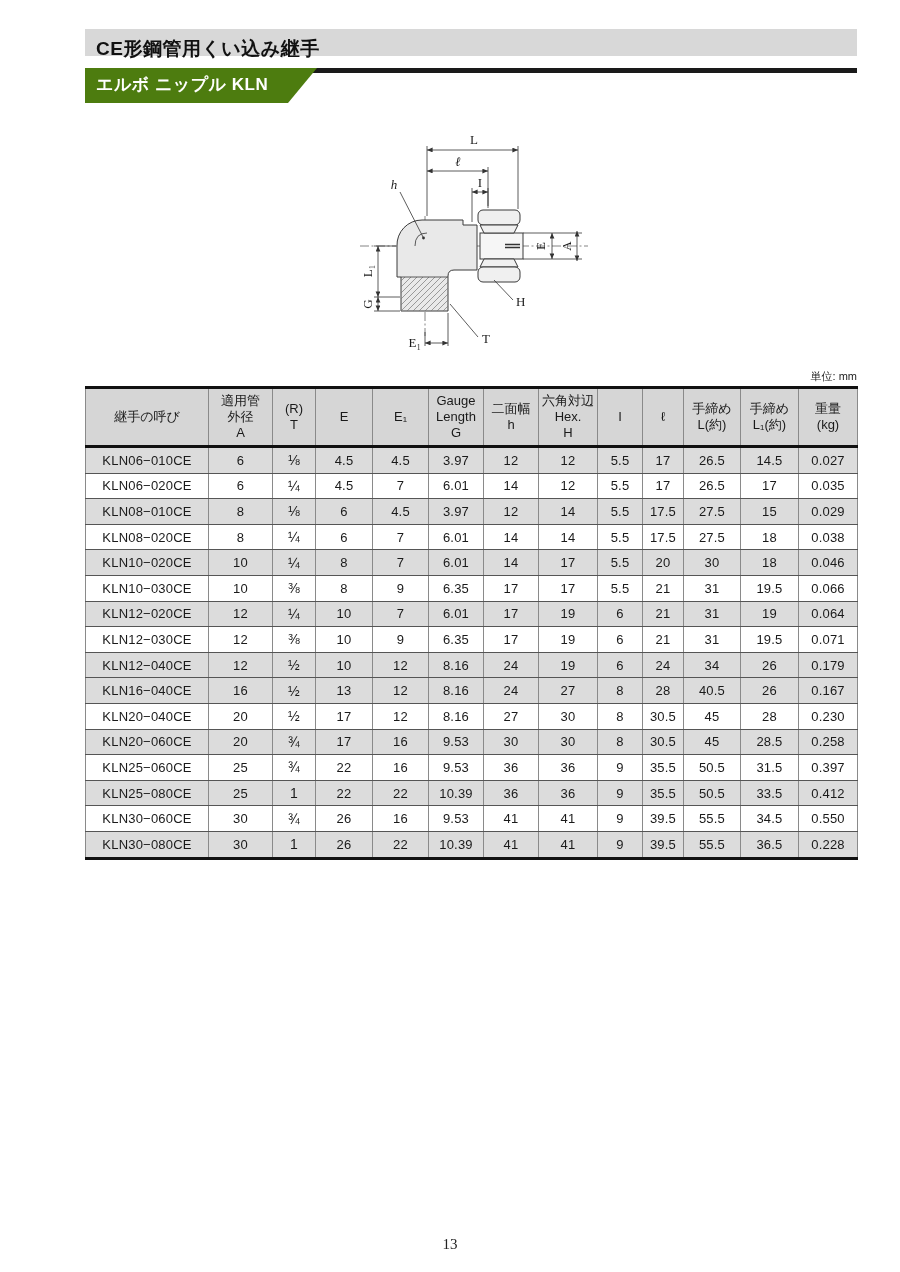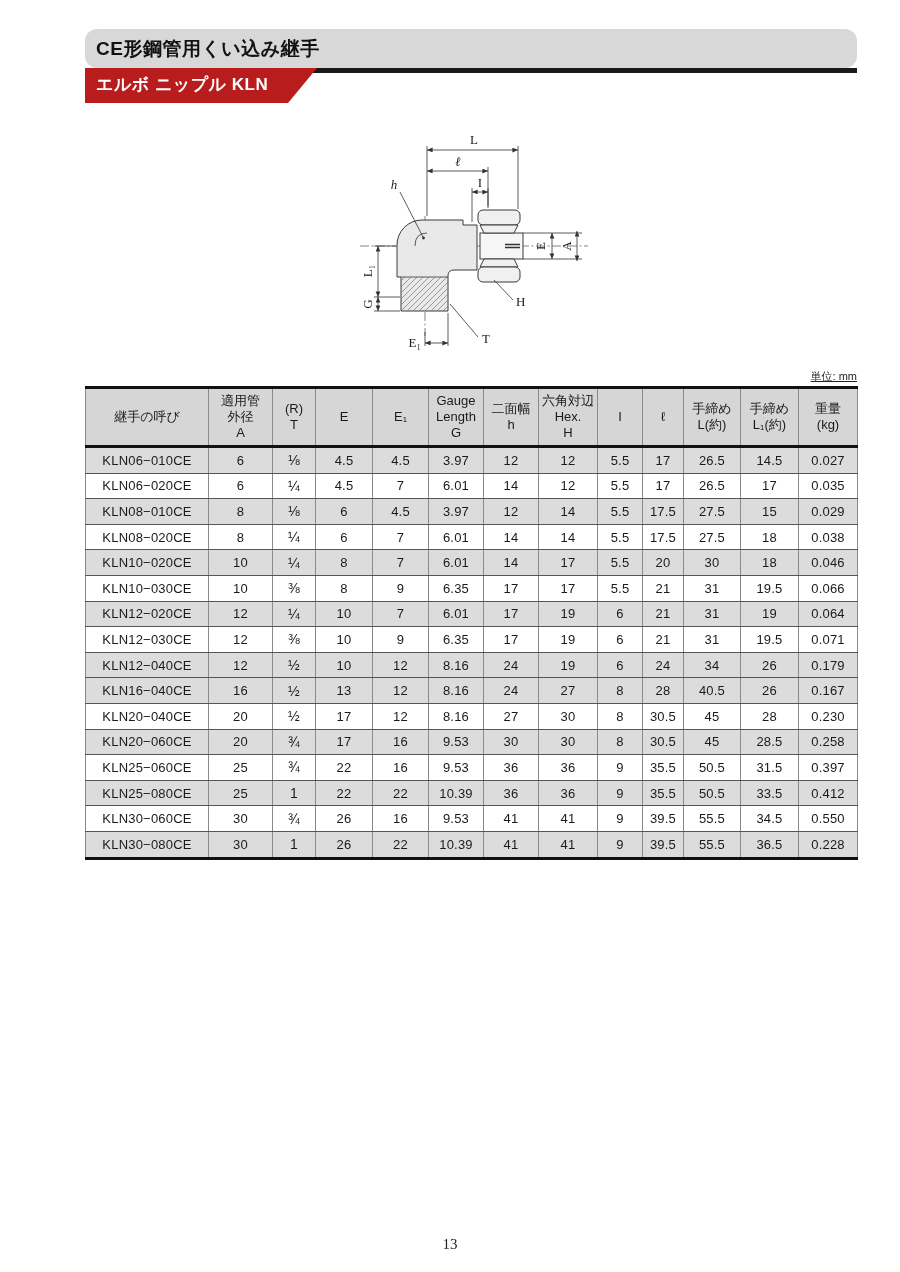--- a/index.html
+++ b/index.html
@@ -4,35 +4,35 @@
 <style>
   html,body{margin:0;padding:0;}
   body{
     width:900px;height:1272px;position:relative;background:#fff;
     font-family:"Liberation Sans","DejaVu Sans",sans-serif;color:#1a1a1a;
     -webkit-font-smoothing:antialiased;
   }
   .abs{position:absolute;}
   
   .cat-bar{
-    left:85px;top:29px;width:772px;height:39px;background:#d8d8d8;
+    left:85px;top:29px;width:772px;height:27px;background:#d8d8d8;
     font-size:19px;font-weight:bold;line-height:40px;padding-left:11px;
-    box-sizing:border-box;letter-spacing:.5px;color:#111;border-radius:12px;
+    box-sizing:border-box;letter-spacing:.5px;color:#111;
   }
   .thin-black{left:85px;top:68px;width:772px;height:5px;background:#1a1a1a;}
   .prod-bar{
-    left:85px;top:68px;width:232px;height:35px;background:#b91c1c;color:#fff;
+    left:85px;top:68px;width:232px;height:35px;background:#4d7c0f;color:#fff;
     font-size:17px;font-weight:bold;line-height:33px;padding-left:11px;
     box-sizing:border-box;letter-spacing:.5px;
     clip-path:polygon(0 0,100% 0,calc(100% - 29px) 100%,0 100%);
   }
   
   .drawing{left:330px;top:130px;}
   
-  .unit-note{top:369px;left:85px;width:772px;text-align:right;font-size:11px;color:#222;text-decoration:underline;}
+  .unit-note{top:369px;left:85px;width:772px;text-align:right;font-size:11px;color:#222;}
   
   table.spec{
     position:absolute;left:85px;top:386px;width:772px;border-collapse:collapse;
     table-layout:fixed;font-size:13px;color:#1a1a1a;
     border-top:3px solid #111;border-bottom:3px solid #111;
   }
   table.spec th{
     background:#d6d6d6;font-weight:normal;text-align:center;vertical-align:middle;
     white-space:pre-line;line-height:1.25;height:54px;padding:1px 0;
     border-left:1px solid #8a8a8a;border-right:1px solid #8a8a8a;

